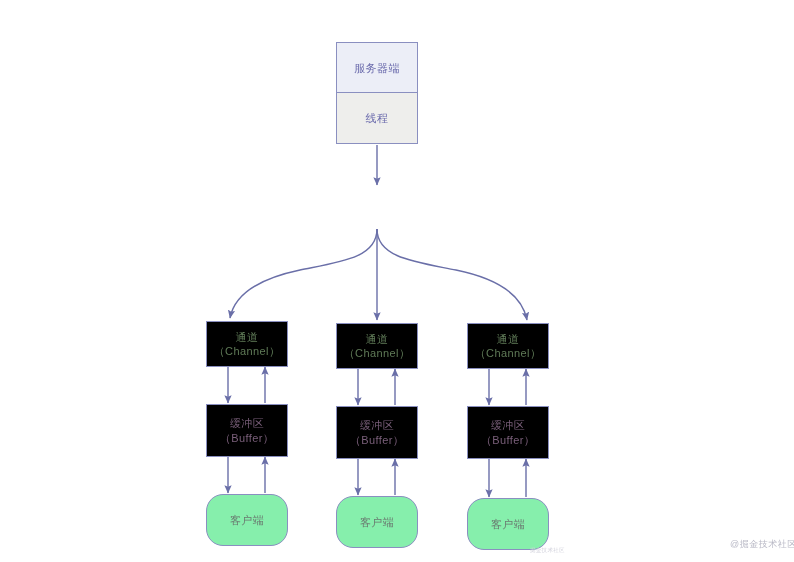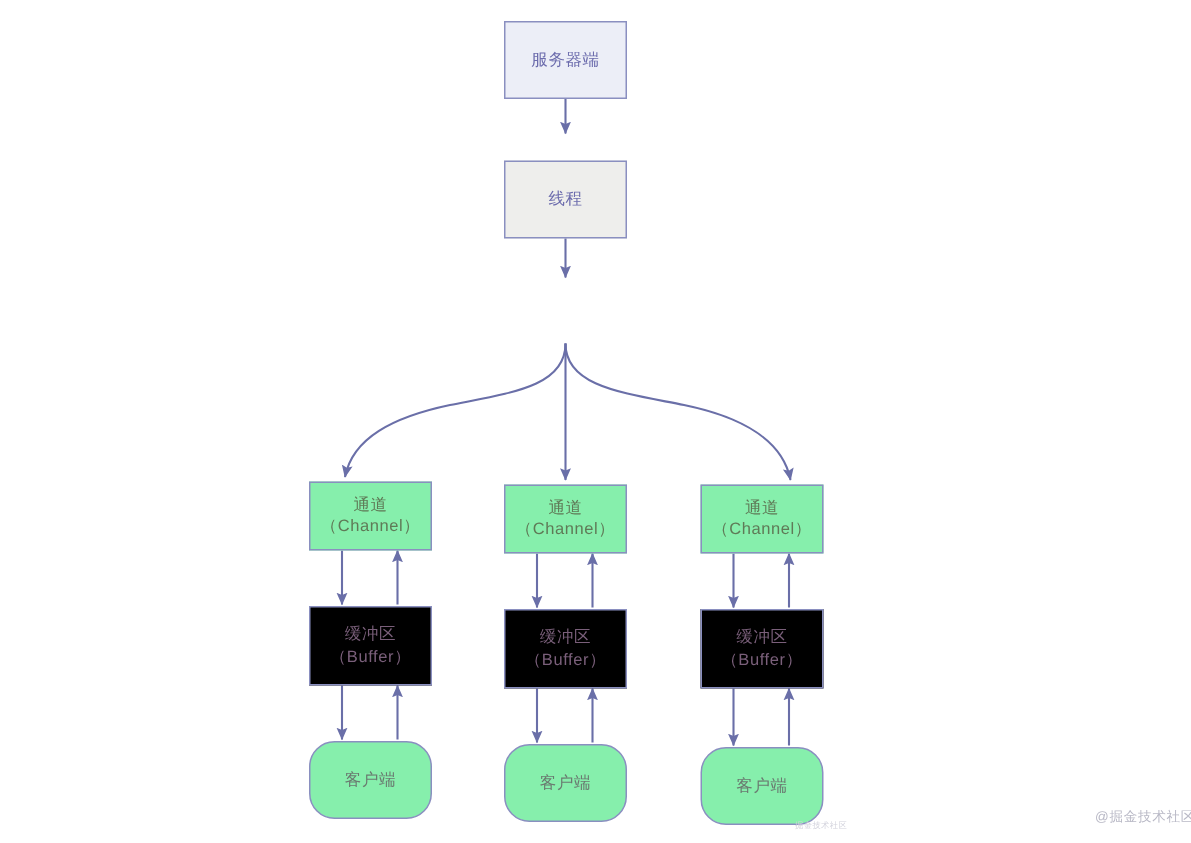--- a/index.html
+++ b/index.html
@@ -33,27 +33,27 @@
     text-align: center;
     color: #6c6cad;
     font-size: 11px;
     line-height: 1.3;
     letter-spacing: 0.4px;
     border: 1.3px solid #8a8fc0;
     z-index: 2;
   }
   .node-server {
     background: #eceef7;
+    margin-top: 28px;
   }
   .node-thread {
     background: #eeeeec;
-    margin-top: 15px;
   }
   .node-channel {
-    background: #86efac;
+    background: #000000;
     color: #5f7a57;
     border-color: #8a8fc0;
   }
   .node-buffer {
     background: #000000;
     color: #7a5f7a;
     border-color: #8a8fc0;
   }
   .node-client {
     background: #86efac;

